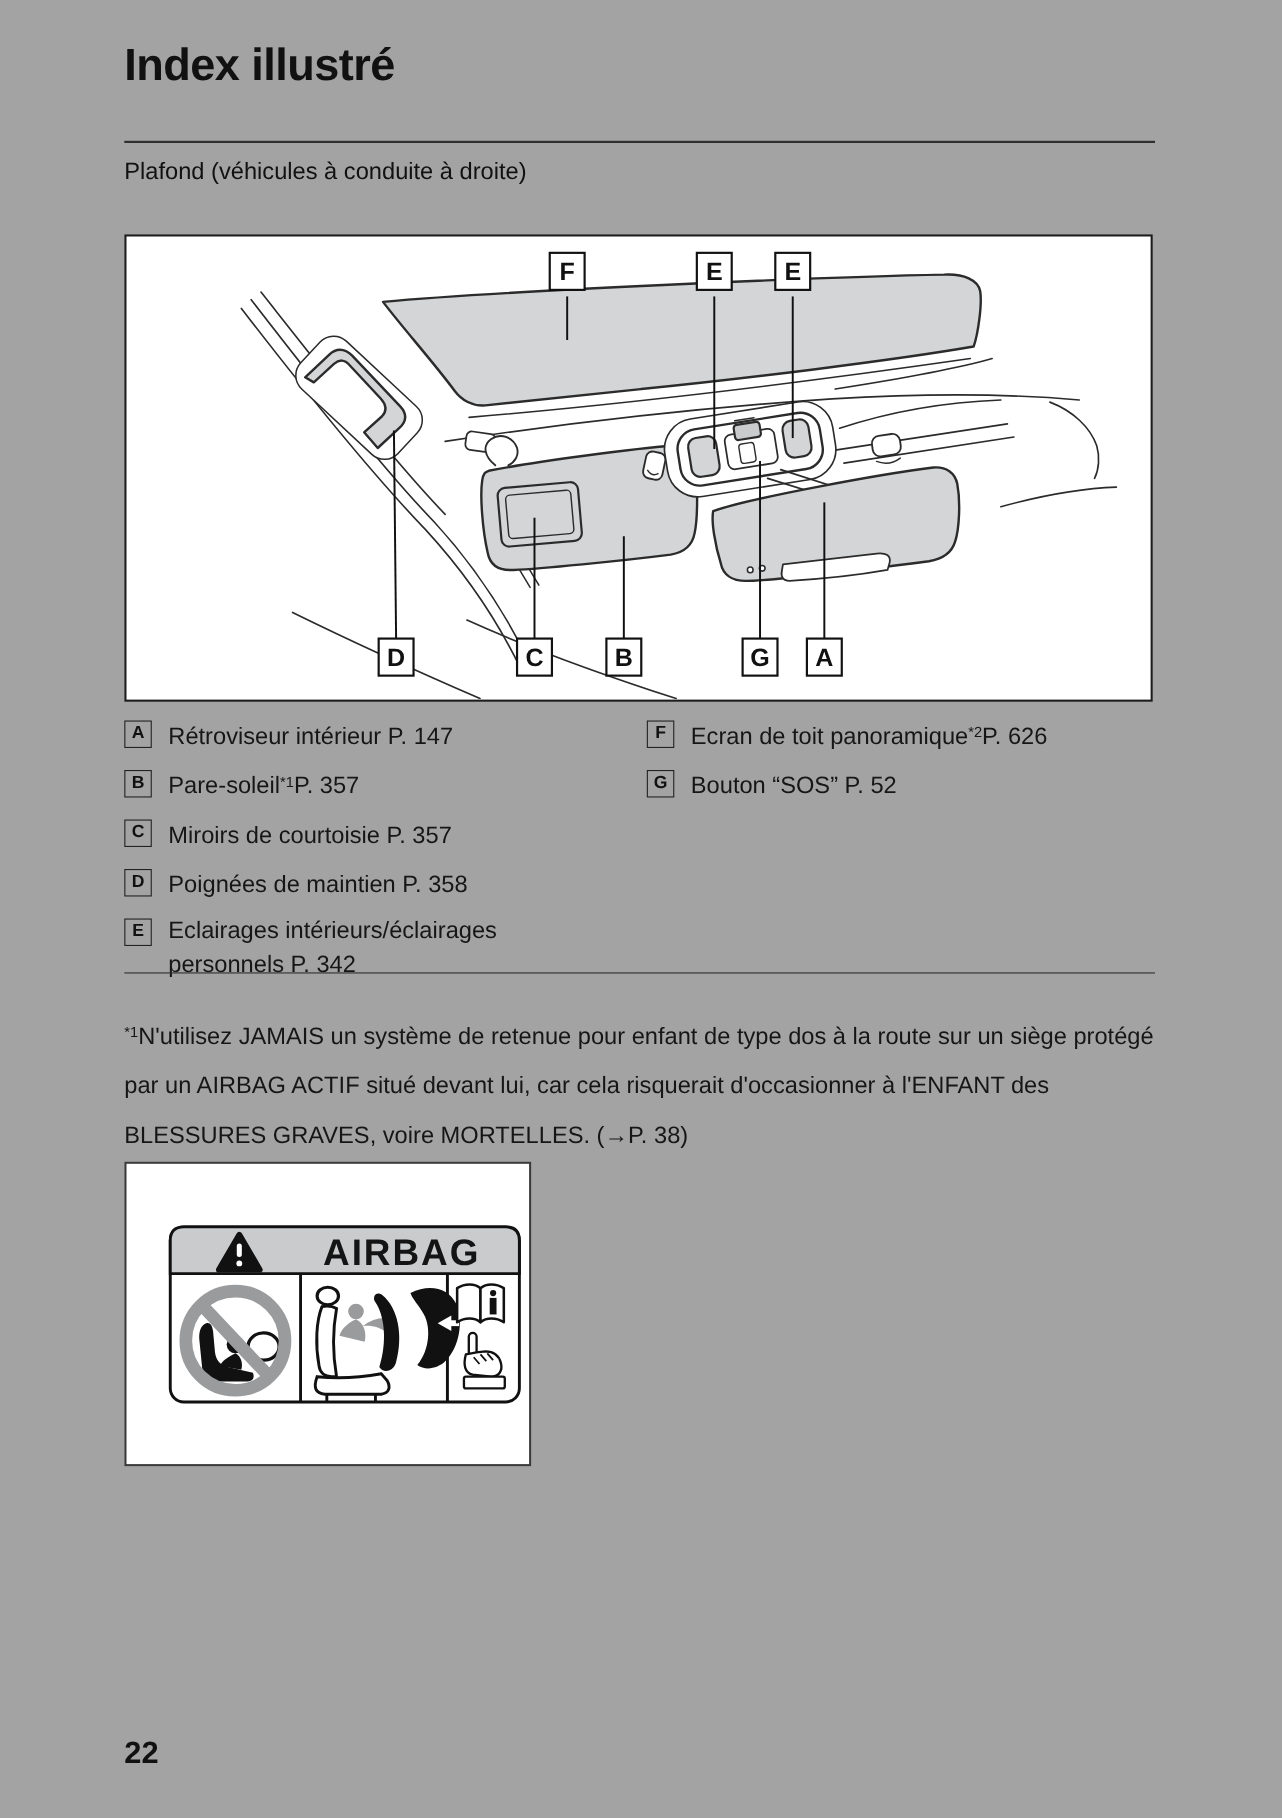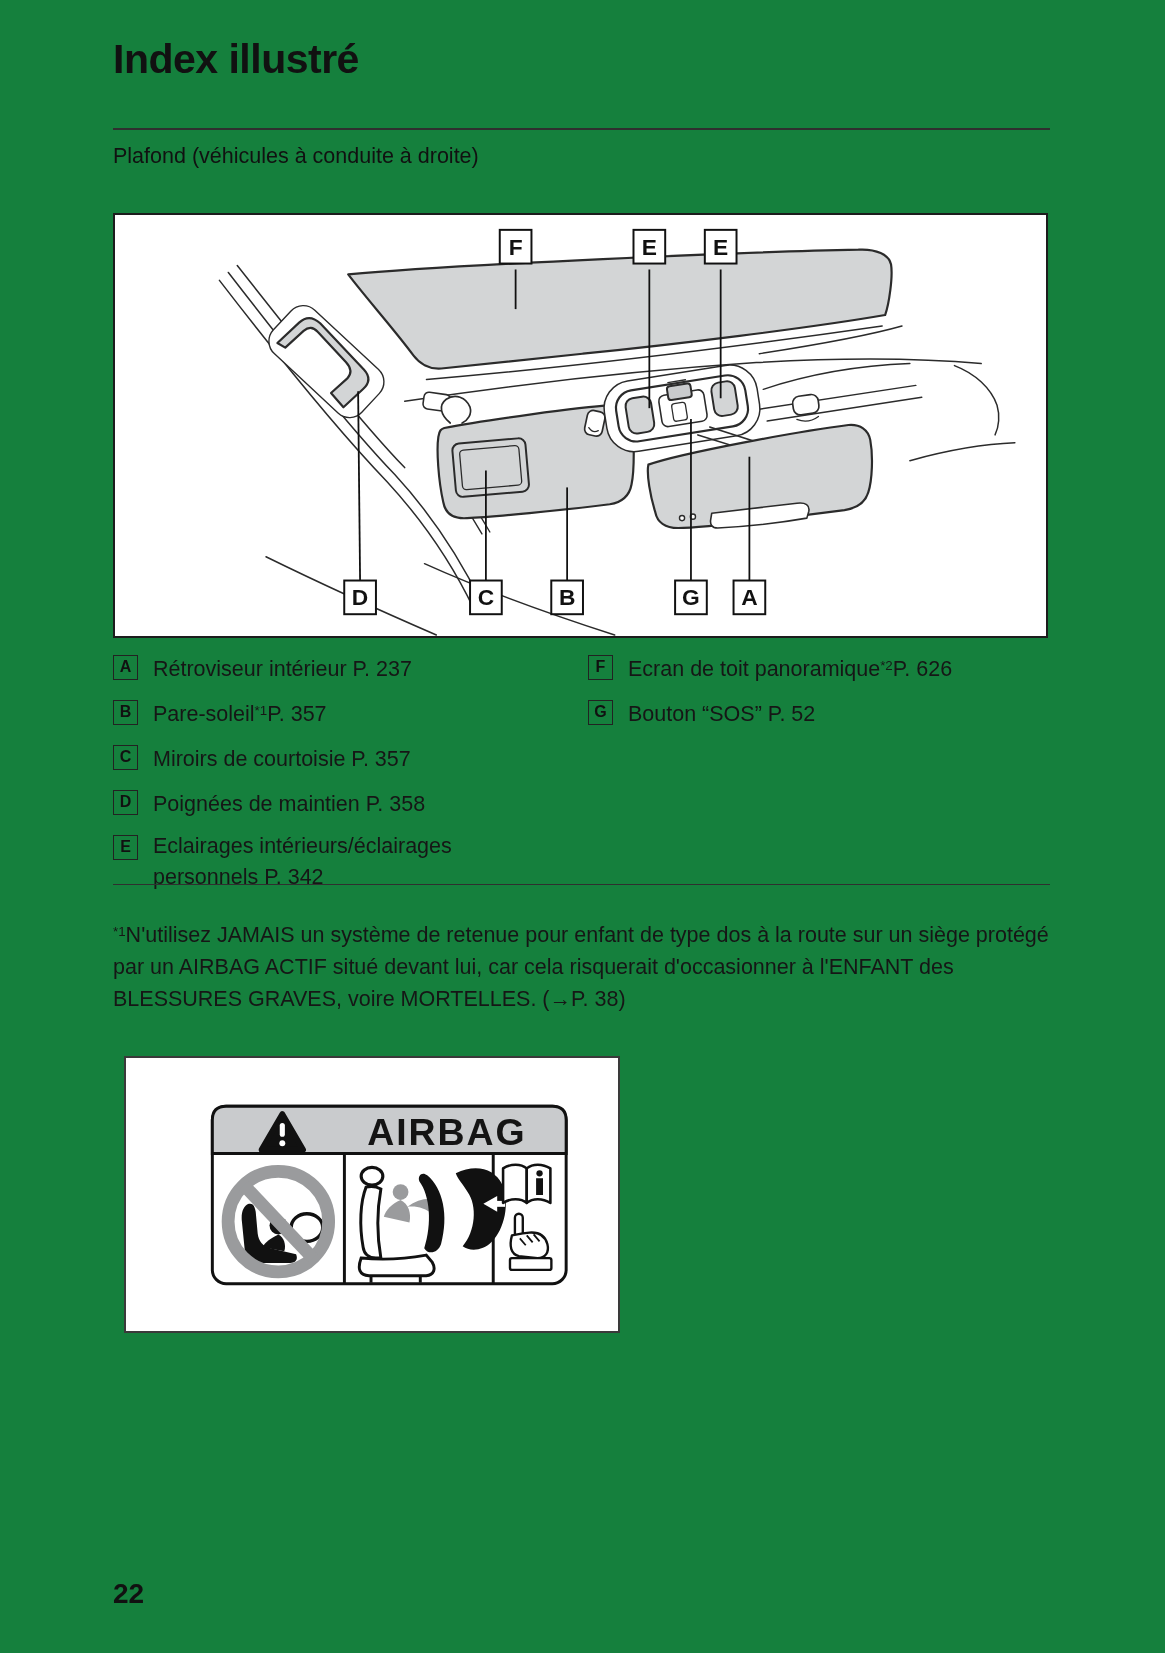--- a/index.html
+++ b/index.html
@@ -1,17 +1,17 @@
 <!DOCTYPE html>
 <html><head>
 <meta charset="utf-8">
 <style>
   html,body{margin:0;padding:0;background:#ffffff;}
   .page{
-    position:relative;width:1165px;height:1653px;background:#15803d;overflow:hidden;
+    position:relative;width:1165px;height:1653px;background:#a3a3a3;overflow:hidden;
     font-family:"Liberation Sans","DejaVu Sans",sans-serif;color:#161616;
   }
   .page-title{
     position:absolute;left:113px;top:36px;margin:0;
     font-size:41px;font-weight:bold;letter-spacing:-0.5px;color:#111;
   }
   .rule{position:absolute;left:113px;width:937px;height:0;border-top:2px solid #2f2f2f;}
   .rule1{top:128px;}
   .rule2{top:884px;border-top-width:1.8px;}
   .section-heading{
@@ -29,25 +29,25 @@
   .legend-right{left:588px;width:462px;}
   .legend-row{display:flex;gap:15px;margin-bottom:14px;align-items:flex-start;}
   .keybox{
     flex:0 0 auto;width:25px;height:25px;margin-top:3px;
     border:1.6px solid #222;box-sizing:border-box;
     font-size:16px;font-weight:bold;line-height:22px;text-align:center;color:#111;
   }
   .legend-text{font-size:21.5px;line-height:28px;color:#161616;}
   .legend-left .legend-text{max-width:395px;}
   .sup{font-size:0.62em;vertical-align:0.45em;}
-  .footnote{position:absolute;left:113px;margin:0;font-size:21.5px;line-height:32px;color:#161616;}
+  .footnote{position:absolute;left:113px;margin:0;font-size:21.5px;line-height:45px;color:#161616;}
   .footnote-1{top:916px;width:948px;}
   .footnote-2{top:1384px;width:700px;}
   .airbag-box{
-    position:absolute;left:124px;top:1056px;width:496px;height:277px;
+    position:absolute;left:113px;top:1056px;width:370px;height:277px;
     border:2px solid #3a3a3a;box-sizing:border-box;background:#fff;
   }
   .airbag-box svg{display:block;width:100%;height:100%;}
   .page-number{
     position:absolute;left:113px;top:1578px;
     font-size:28px;font-weight:bold;color:#111;
   }
 </style>
 </head>
 <body>
@@ -174,21 +174,21 @@
         <text x="454" y="394">B</text>
         <text x="579" y="394">G</text>
         <text x="638" y="394">A</text>
       </g>
     </svg>
   </div>
 
   <div class="legend legend-left">
     <div class="legend-row">
       <span class="keybox">A</span>
-      <div class="legend-text"><span>Rétroviseur intérieur</span><span class="sup"></span><span> P. 237</span></div>
+      <div class="legend-text"><span>Rétroviseur intérieur</span><span class="sup"></span><span> P. 147</span></div>
     </div>
     <div class="legend-row">
       <span class="keybox">B</span>
       <div class="legend-text"><span>Pare-soleil</span><span class="sup">*1</span><span>P. 357</span></div>
     </div>
     <div class="legend-row">
       <span class="keybox">C</span>
       <div class="legend-text"><span>Miroirs de courtoisie</span><span class="sup"></span><span> P. 357</span></div>
     </div>
     <div class="legend-row">

